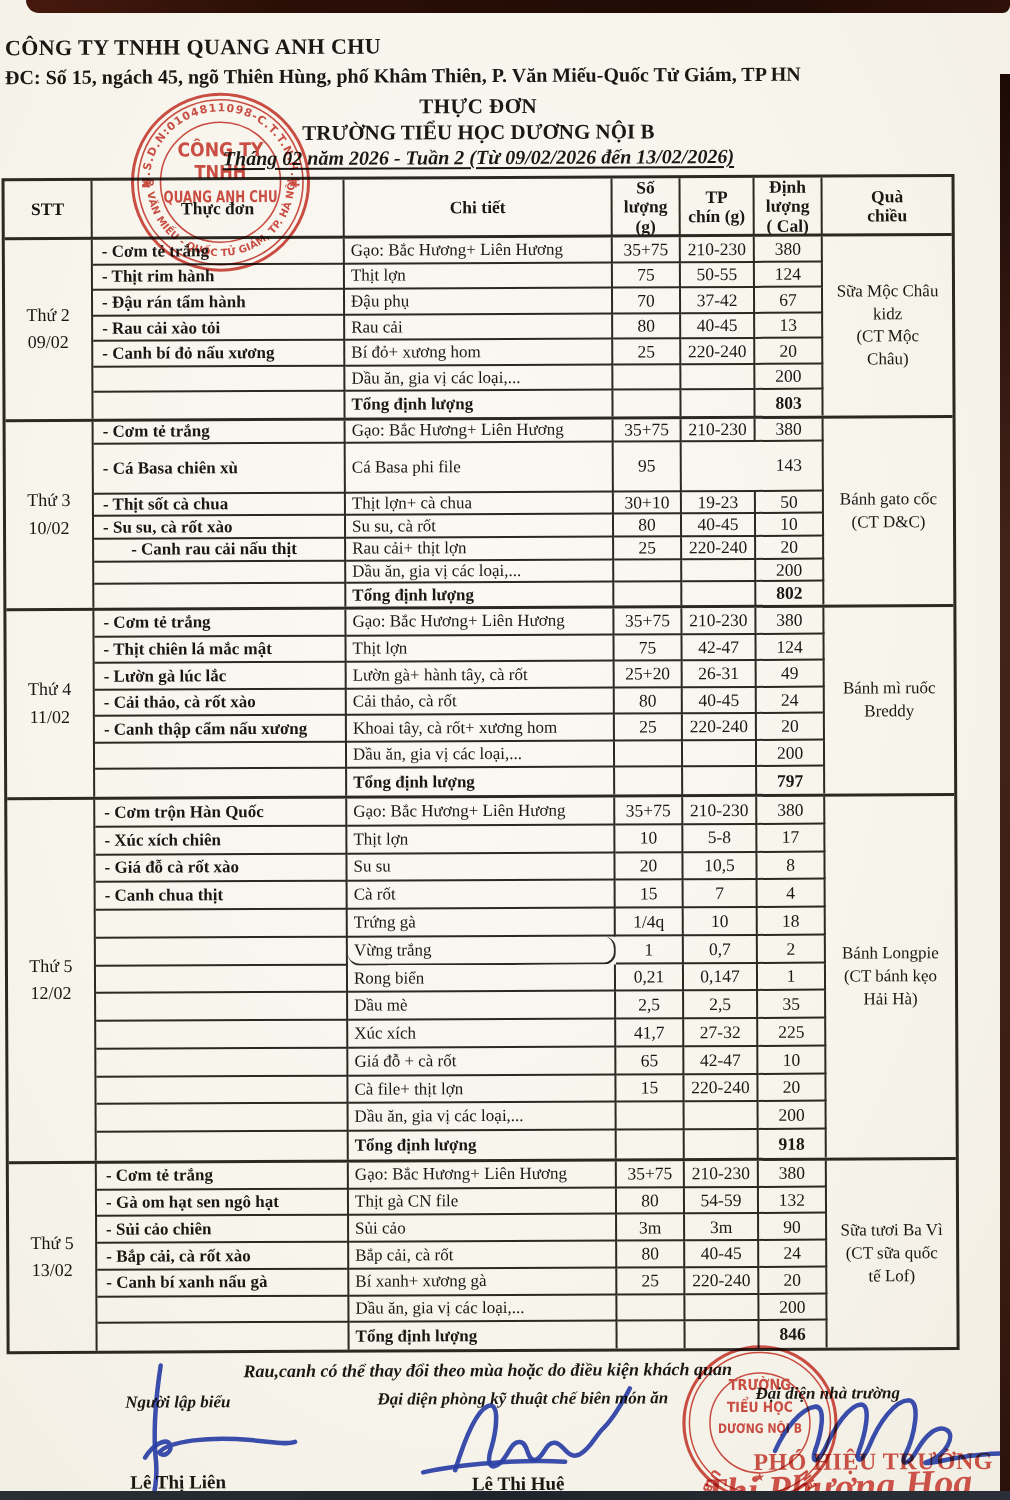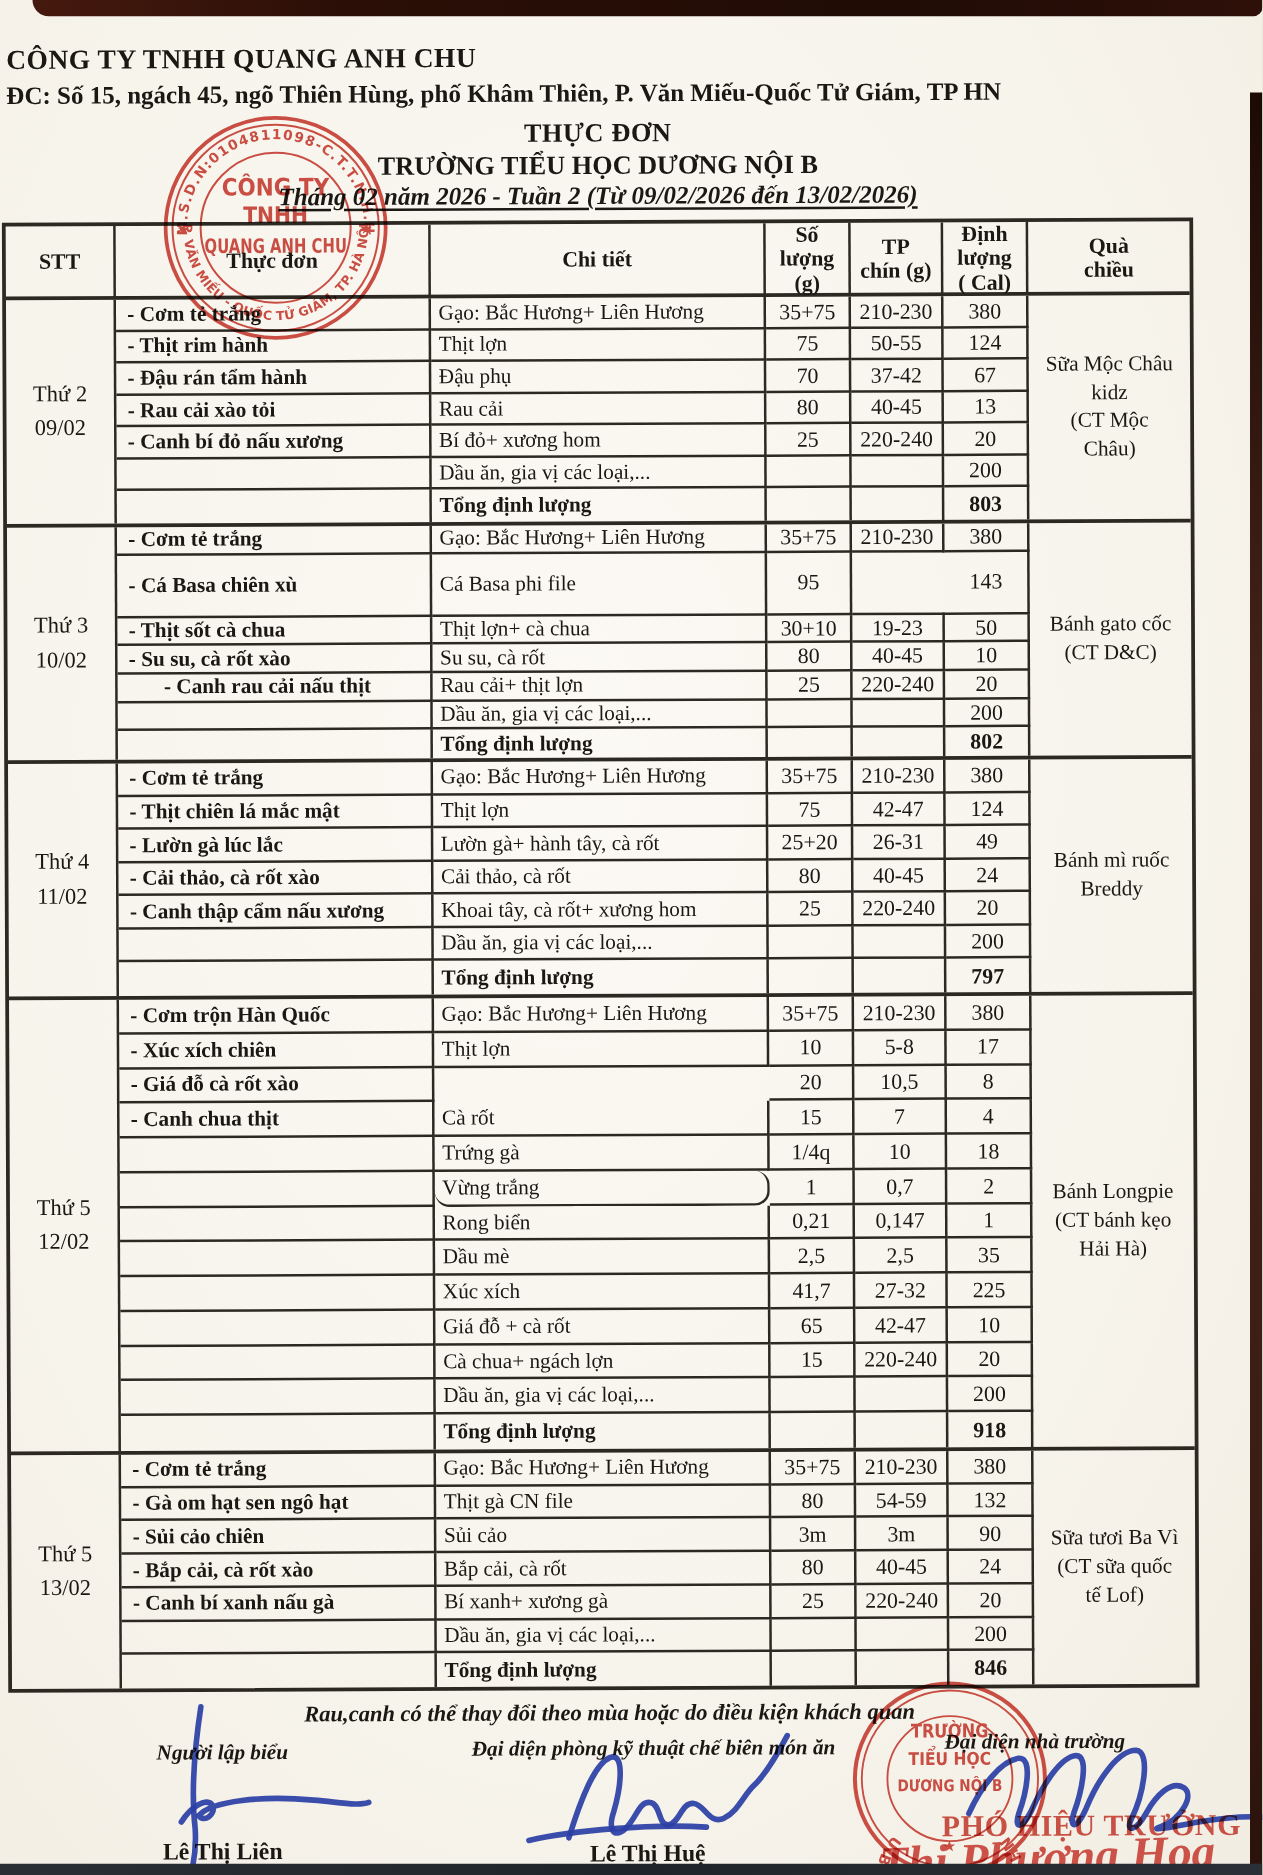--- a/index.html
+++ b/index.html
@@ -246,20 +246,21 @@
             <div class="c detail-c" style="grid-area: 1 / 3;">Gạo: Bắc Hương+ Liên Hương</div>
             <div class="c num-c" style="grid-area: 1 / 4;">35+75</div>
             <div class="c num-c" style="grid-area: 1 / 5;">210-230</div>
             <div class="c num-c" style="grid-area: 1 / 6;">380</div>
             <div class="c menu-c" style="grid-area: 2 / 2;">- Xúc xích chiên</div>
             <div class="c detail-c" style="grid-area: 2 / 3;">Thịt lợn</div>
             <div class="c num-c" style="grid-area: 2 / 4;">10</div>
             <div class="c num-c" style="grid-area: 2 / 5;">5-8</div>
             <div class="c num-c" style="grid-area: 2 / 6;">17</div>
             <div class="c menu-c" style="grid-area: 3 / 2;">- Giá đỗ cà rốt xào</div>
+            <div class="c detail-c" style="grid-area: 3 / 3;">Su su</div>
             <div class="c num-c" style="grid-area: 3 / 4;">20</div>
             <div class="c num-c" style="grid-area: 3 / 5;">10,5</div>
             <div class="c num-c" style="grid-area: 3 / 6;">8</div>
             <div class="c menu-c" style="grid-area: 4 / 2;">- Canh chua thịt</div>
             <div class="c detail-c" style="grid-area: 4 / 3;">Cà rốt</div>
             <div class="c num-c" style="grid-area: 4 / 4;">15</div>
             <div class="c num-c" style="grid-area: 4 / 5;">7</div>
             <div class="c num-c" style="grid-area: 4 / 6;">4</div>
             <div class="c menu-c" style="grid-area: 5 / 2;"></div>
             <div class="c detail-c" style="grid-area: 5 / 3;">Trứng gà</div>
@@ -285,21 +286,21 @@
             <div class="c detail-c" style="grid-area: 9 / 3;">Xúc xích</div>
             <div class="c num-c" style="grid-area: 9 / 4;">41,7</div>
             <div class="c num-c" style="grid-area: 9 / 5;">27-32</div>
             <div class="c num-c" style="grid-area: 9 / 6;">225</div>
             <div class="c menu-c" style="grid-area: 10 / 2;"></div>
             <div class="c detail-c" style="grid-area: 10 / 3;">Giá đỗ + cà rốt</div>
             <div class="c num-c" style="grid-area: 10 / 4;">65</div>
             <div class="c num-c" style="grid-area: 10 / 5;">42-47</div>
             <div class="c num-c" style="grid-area: 10 / 6;">10</div>
             <div class="c menu-c" style="grid-area: 11 / 2;"></div>
-            <div class="c detail-c" style="grid-area: 11 / 3;">Cà chua+ ngách lợn</div>
+            <div class="c detail-c" style="grid-area: 11 / 3;">Cà file+ thịt lợn</div>
             <div class="c num-c" style="grid-area: 11 / 4;">15</div>
             <div class="c num-c" style="grid-area: 11 / 5;">220-240</div>
             <div class="c num-c" style="grid-area: 11 / 6;">20</div>
             <div class="c menu-c" style="grid-area: 12 / 2;"></div>
             <div class="c detail-c" style="grid-area: 12 / 3;">Dầu ăn, gia vị các loại,...</div>
             <div class="c num-c" style="grid-area: 12 / 4;"></div>
             <div class="c num-c" style="grid-area: 12 / 5;"></div>
             <div class="c num-c" style="grid-area: 12 / 6;">200</div>
             <div class="c menu-c nb total" style="grid-area: 13 / 2;"></div>
             <div class="c detail-c nb total" style="grid-area: 13 / 3;">Tổng định lượng</div>

